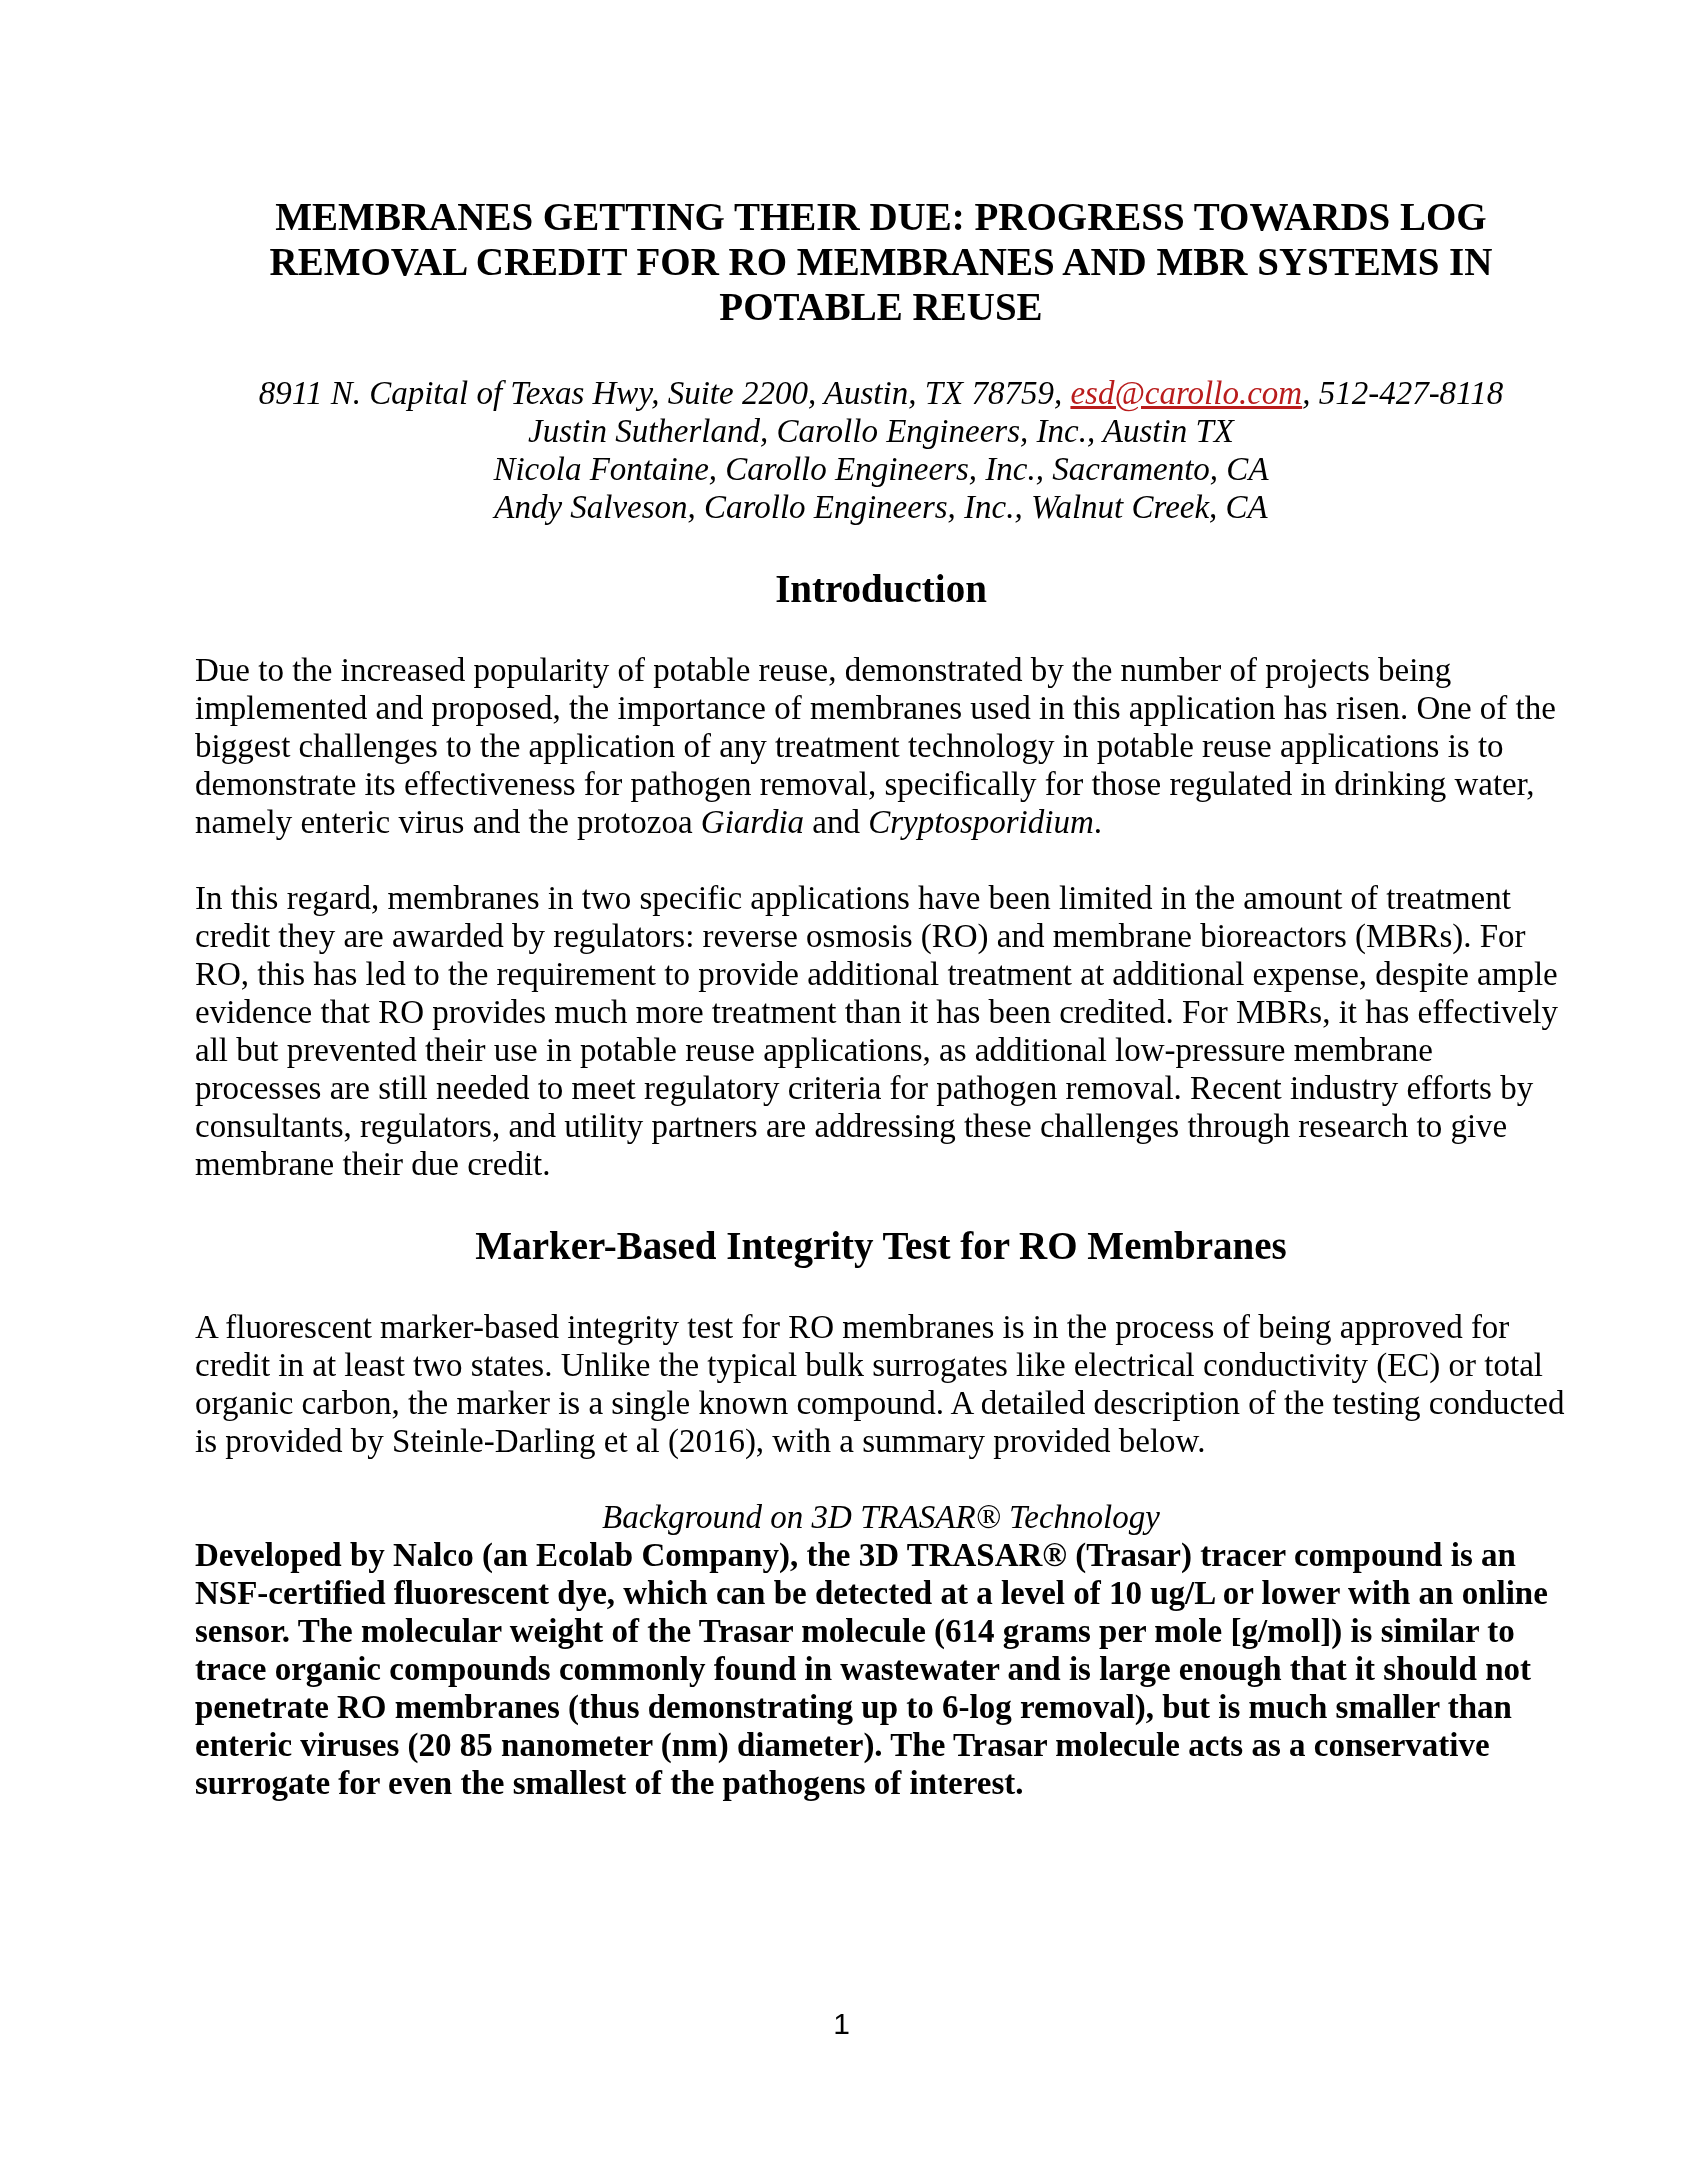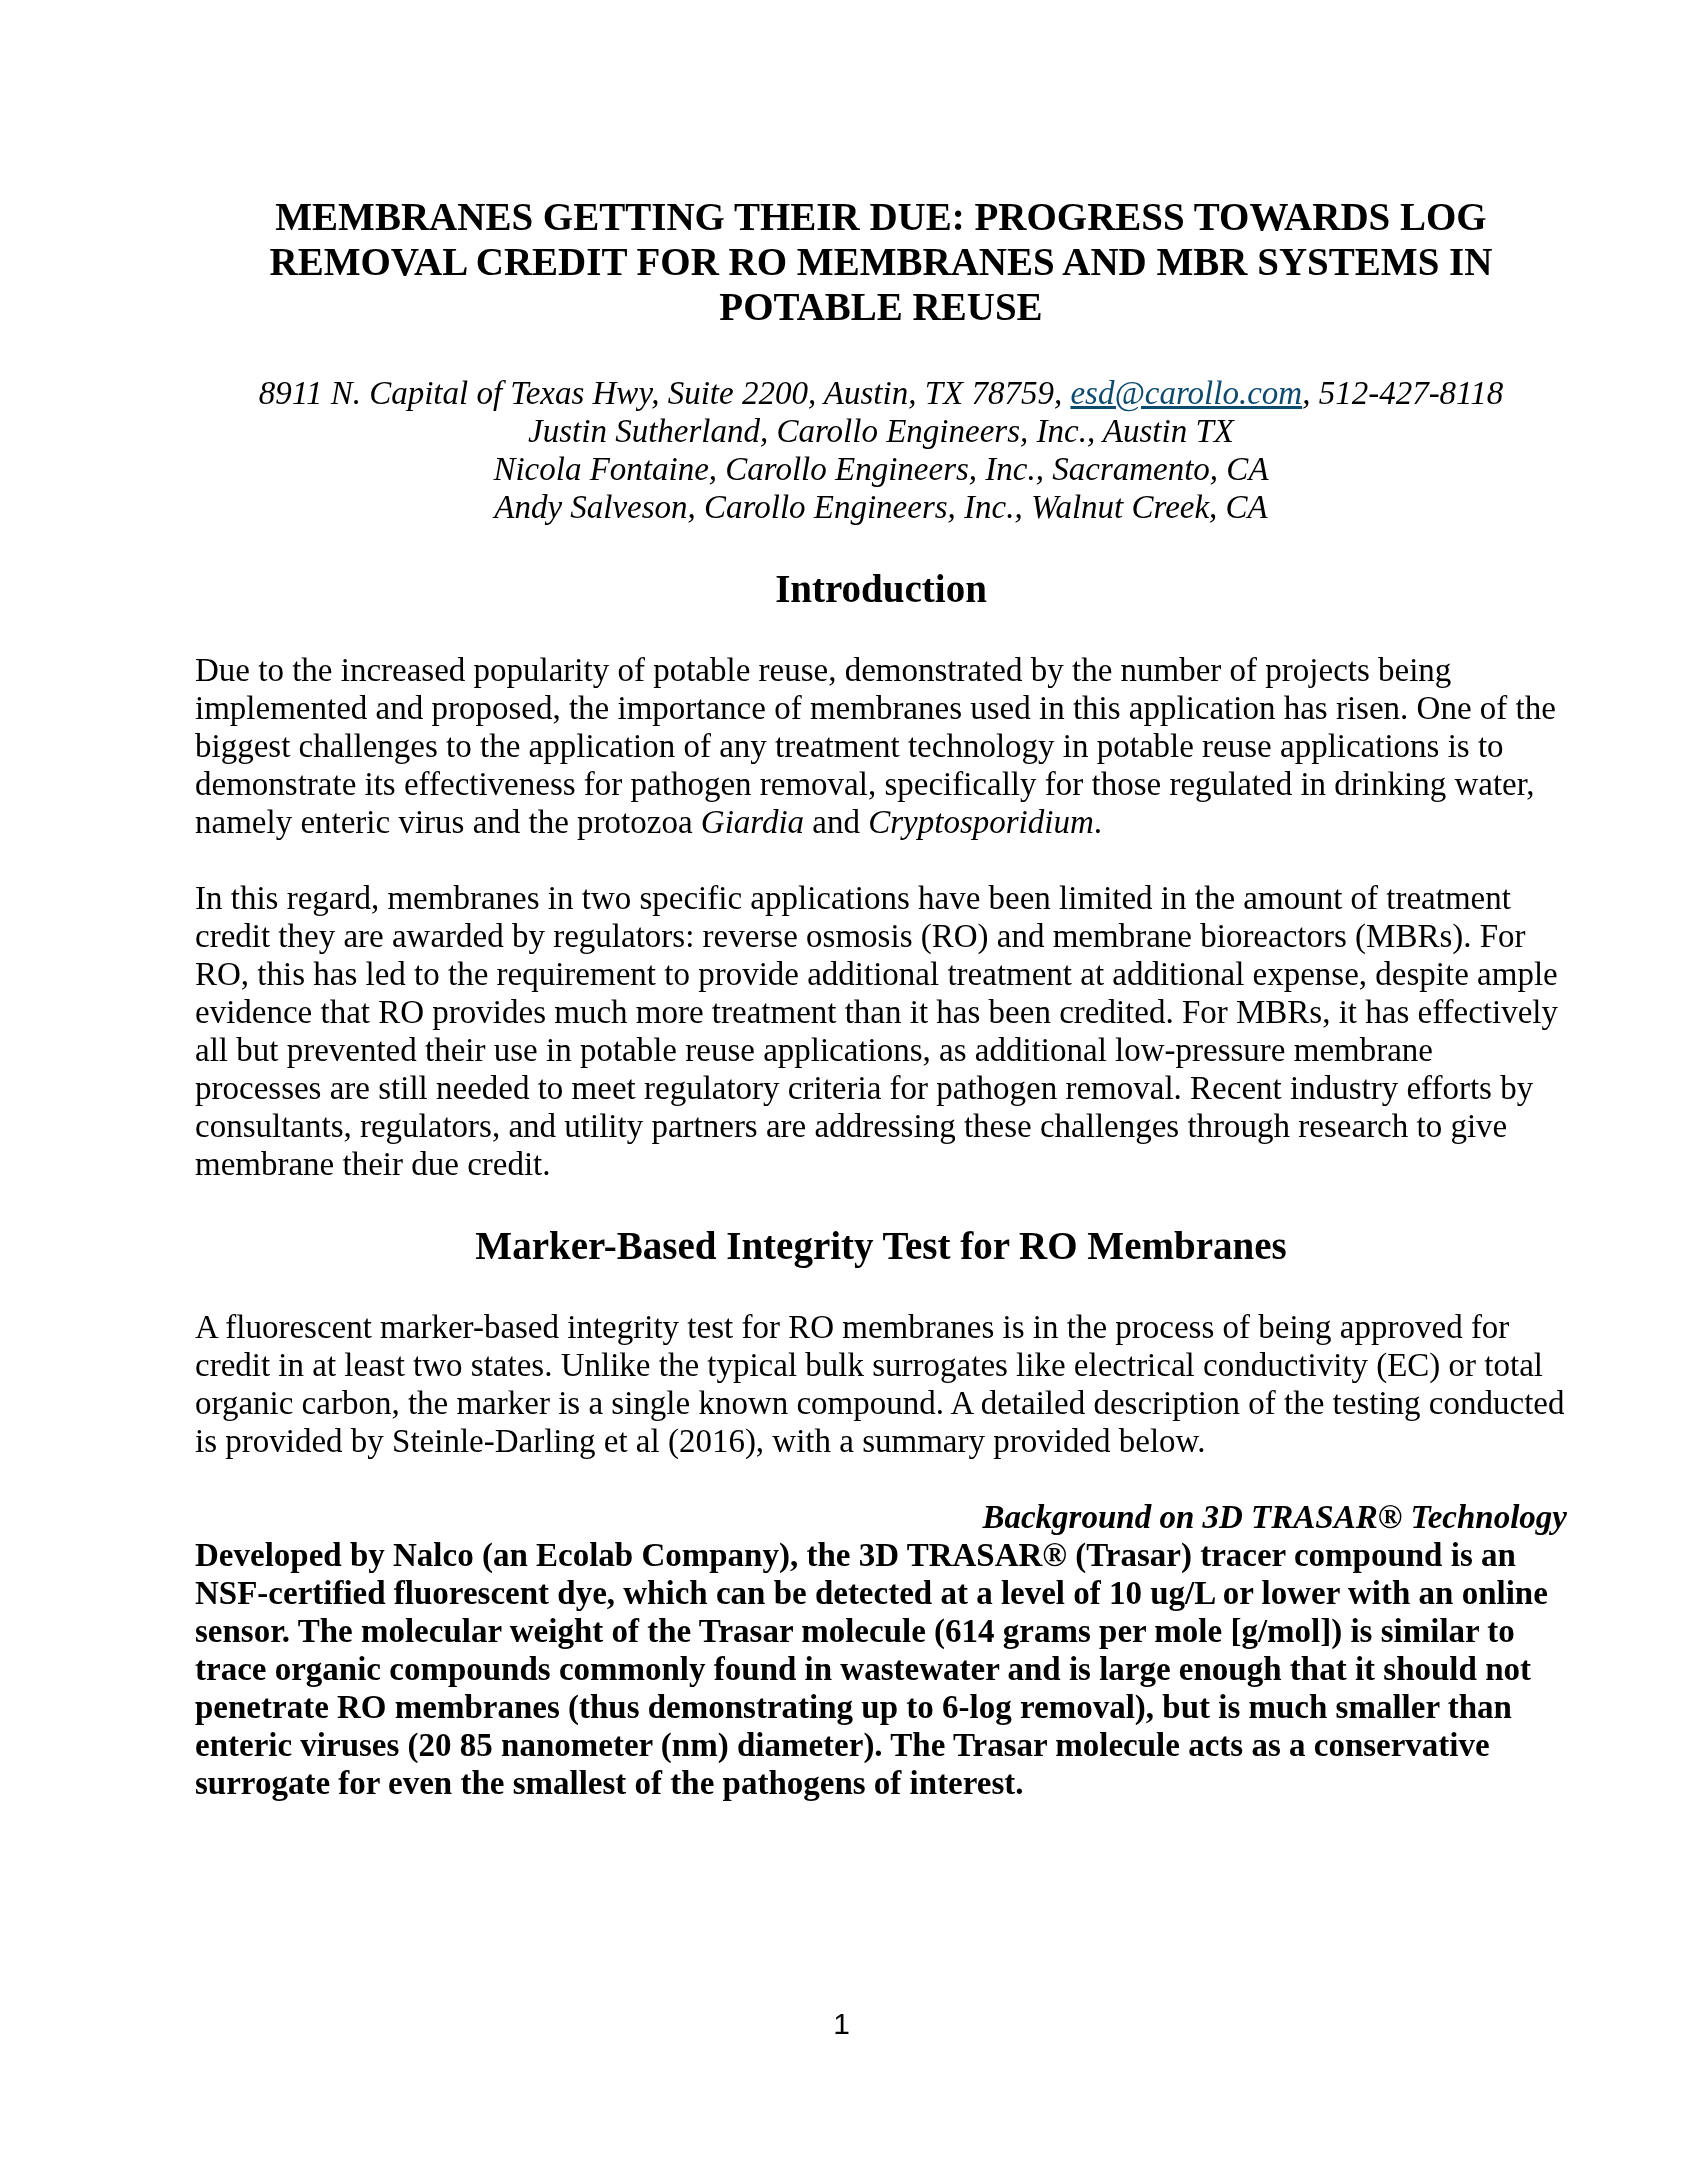--- a/index.html
+++ b/index.html
@@ -43,30 +43,30 @@
     margin: 0 0 38px 0;
     text-align: left;
   }
   .para.no-top {
     margin-top: 0;
     font-weight: bold;
   }
   .subsection-heading {
     font-size: 33px;
     line-height: 38px;
-    font-weight: bold;
+    font-weight: normal;
     font-style: italic;
-    text-align: right;
+    text-align: center;
     margin: 0;
   }
   .seg-i {
     font-style: italic;
   }
   .email-link {
-    color: #0c4a6e;
+    color: #b91c1c;
     text-decoration: underline;
     cursor: pointer;
   }
   .page-footer {
     position: absolute;
     left: 0;
     right: 0;
     top: 2006px;
     text-align: center;
     font-family: "Liberation Sans", "DejaVu Sans", sans-serif;

